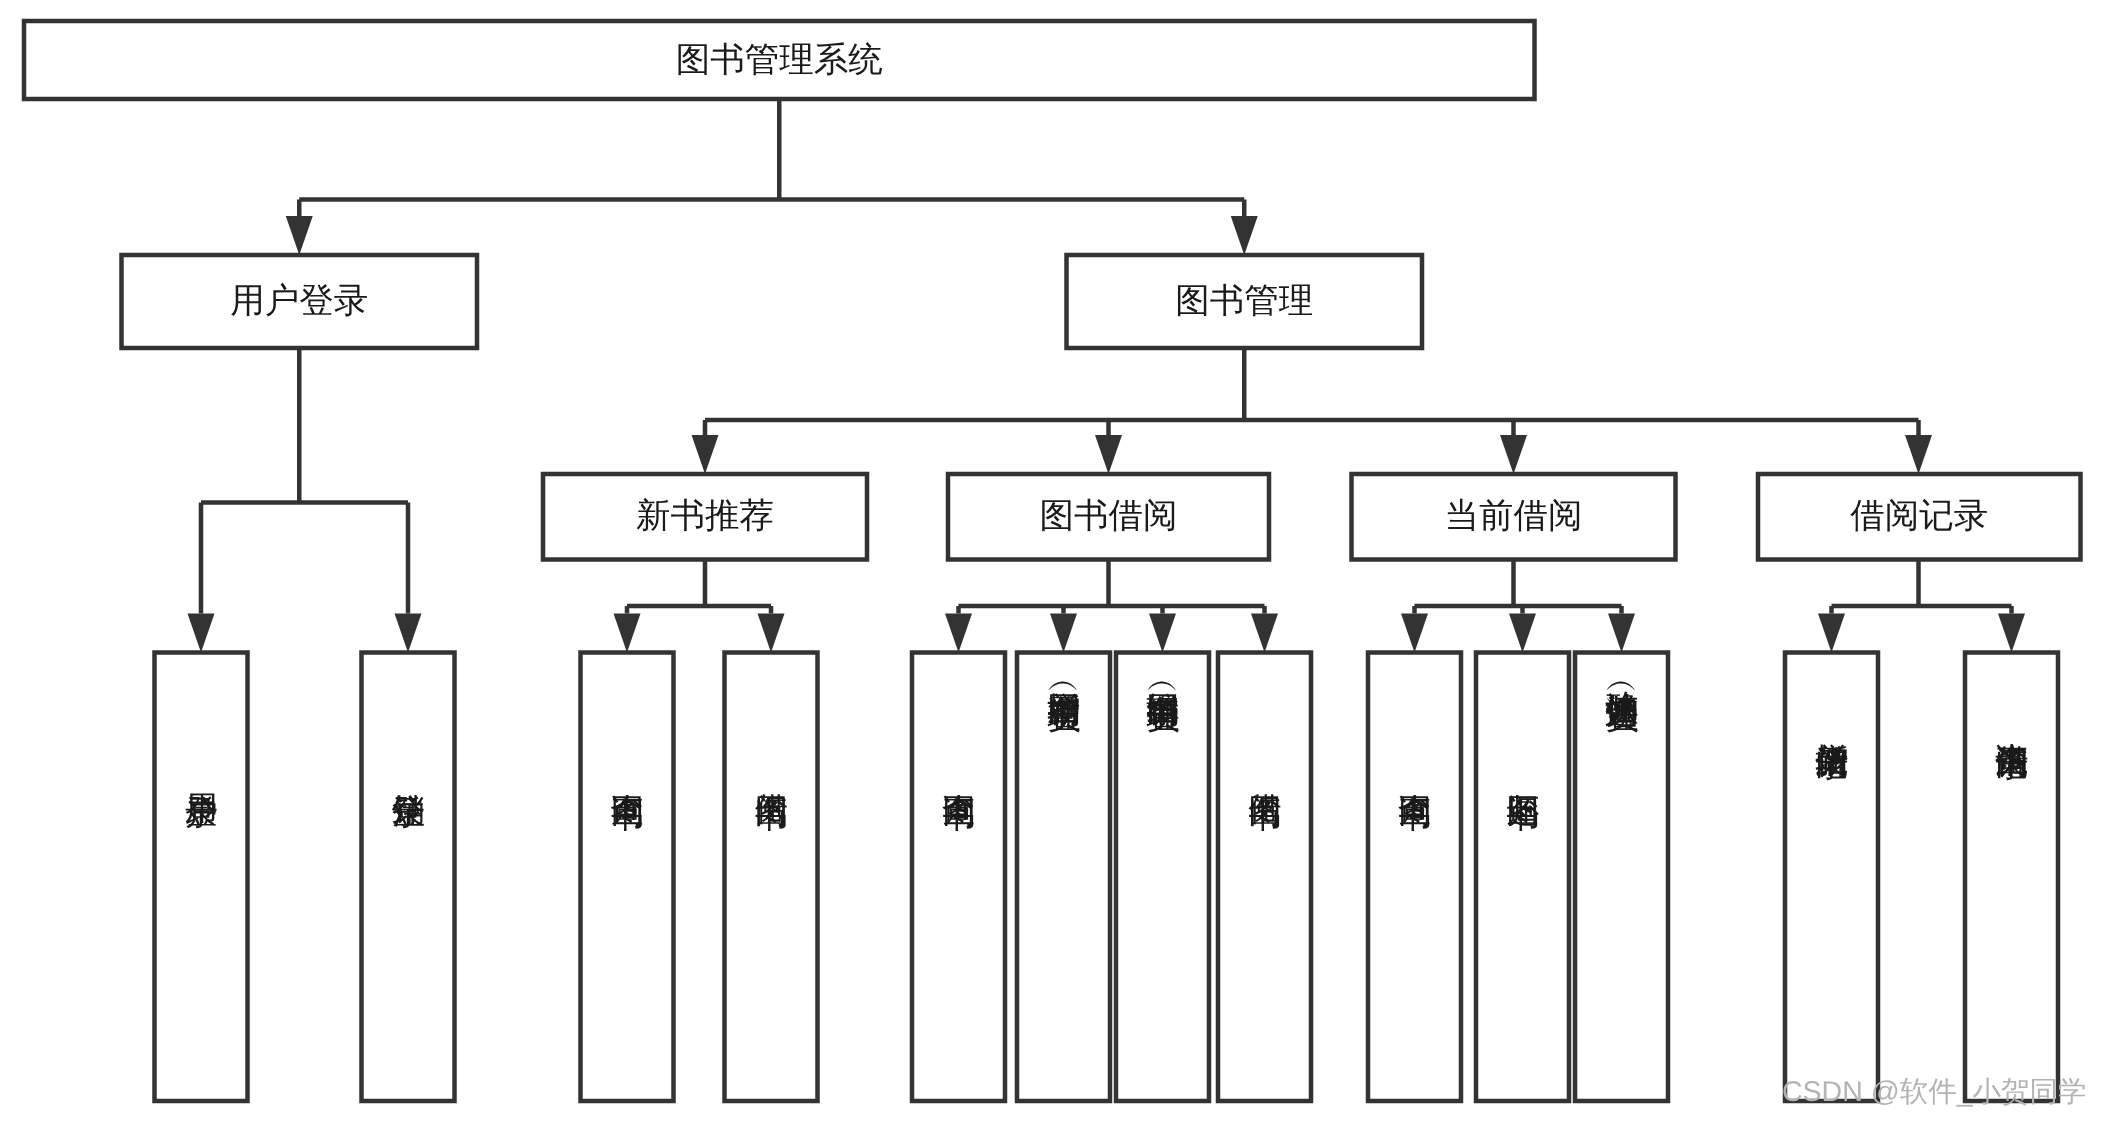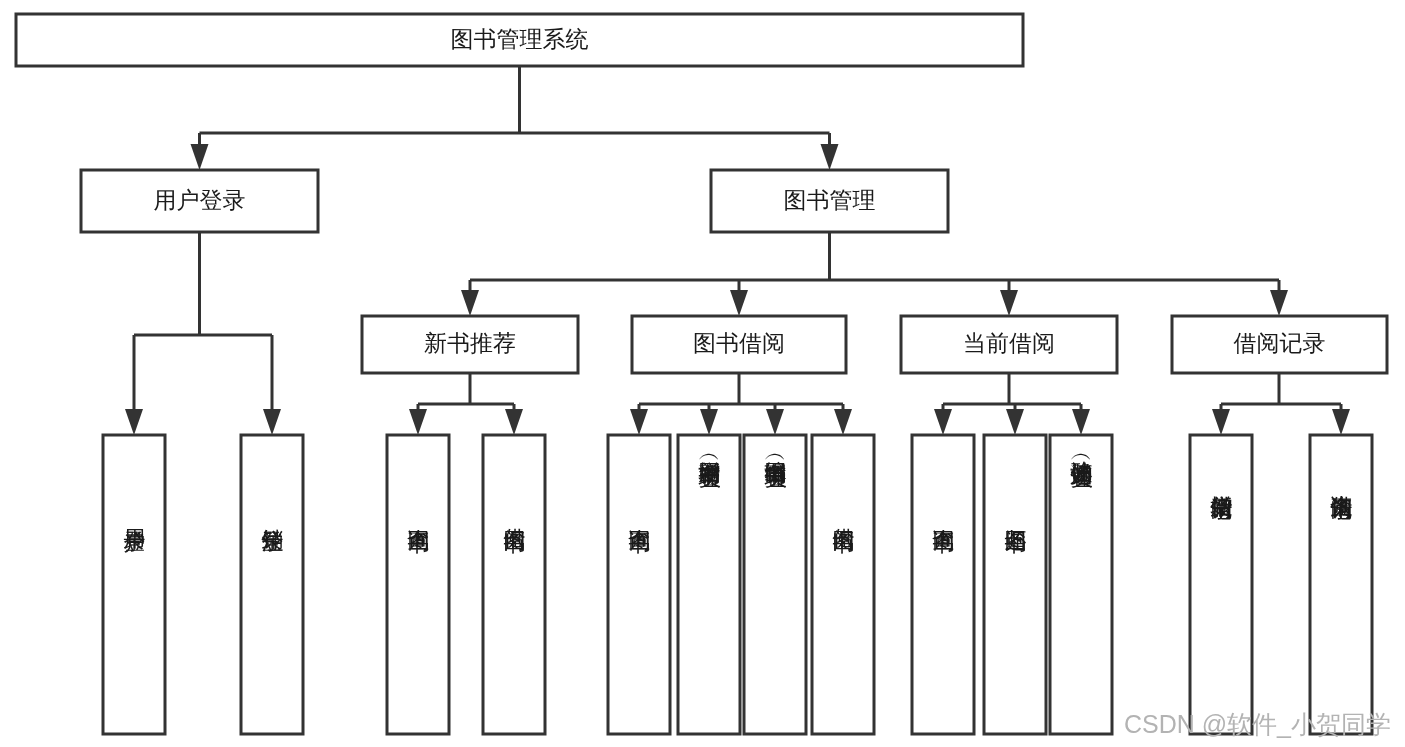--- a/index.html
+++ b/index.html
@@ -69,21 +69,21 @@
     text-orientation: upright;
     white-space: nowrap;
     letter-spacing: 1px;
     text-align: left;
   }
   .watermark {
     position: absolute;
     right: 14px;
     bottom: 6px;
     font-family: "Liberation Sans", "DejaVu Sans", sans-serif;
-    font-size: 25px;
+    font-size: 19px;
     color: #b3b3b3;
     white-space: nowrap;
     user-select: none;
   }
 </style>
 </head>
 <body>
 
 <div id="diagram-root">
 

